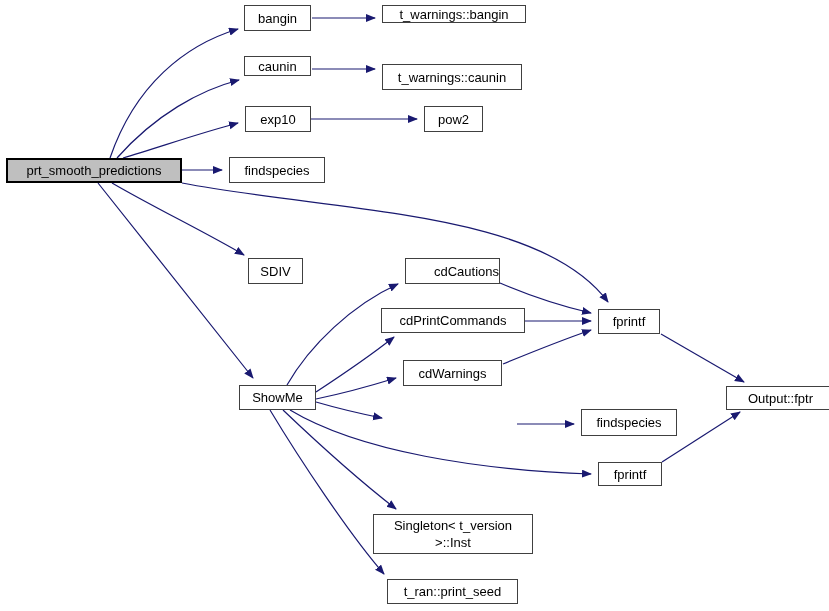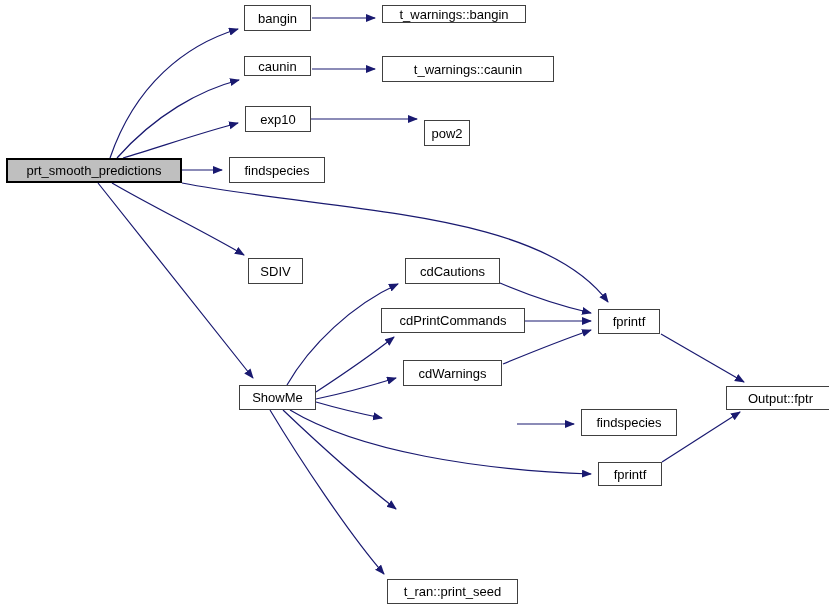--- a/index.html
+++ b/index.html
@@ -72,45 +72,45 @@
   </div>
 
   <div class="node" style="left:382px; top:5px; width:144px; height:18px;">
     <span>t_warnings::bangin</span>
   </div>
 
   <div class="node" style="left:244px; top:56px; width:67px; height:20px;">
     <span>caunin</span>
   </div>
 
-  <div class="node" style="left:382px; top:56px; width:172px; height:26px;">
+  <div class="node" style="left:382px; top:64px; width:140px; height:26px;">
     <span>t_warnings::caunin</span>
   </div>
 
   <div class="node" style="left:245px; top:106px; width:66px; height:26px;">
     <span>exp10</span>
   </div>
 
-  <div class="node" style="left:424px; top:120px; width:46px; height:26px;">
+  <div class="node" style="left:424px; top:106px; width:59px; height:26px;">
     <span>pow2</span>
   </div>
 
   <div class="node" style="left:229px; top:157px; width:96px; height:26px;">
     <span>findspecies</span>
   </div>
 
   <div class="node" style="left:248px; top:258px; width:55px; height:26px;">
     <span>SDIV</span>
   </div>
 
   <div class="node" style="left:239px; top:385px; width:77px; height:25px;">
     <span>ShowMe</span>
   </div>
 
-  <div class="node" style="left:405px; top:258px; width:95px; height:26px;">
+  <div class="node" style="left:405px; top:258px; width:95px; height:26px;justify-content:flex-end;">
     <span>cdCautions</span>
   </div>
 
   <div class="node" style="left:381px; top:308px; width:144px; height:25px;">
     <span>cdPrintCommands</span>
   </div>
 
   <div class="node" style="left:403px; top:360px; width:99px; height:26px;">
     <span>cdWarnings</span>
   </div>
@@ -125,18 +125,22 @@
   </div>
 
   <div class="node" style="left:598px; top:462px; width:64px; height:24px;">
     <span>fprintf</span>
   </div>
 
   <div class="node" style="left:726px; top:386px; width:109px; height:24px;">
     <span>Output::fptr</span>
   </div>
 
+  <div class="node two-line" style="left:373px; top:514px; width:160px; height:40px;">
+    <span>Singleton&lt; t_version</span>
+    <span>&gt;::Inst</span>
+  </div>
 
   <div class="node" style="left:387px; top:579px; width:131px; height:25px;">
     <span>t_ran::print_seed</span>
   </div>
 
 </div>
 
 </body></html>

